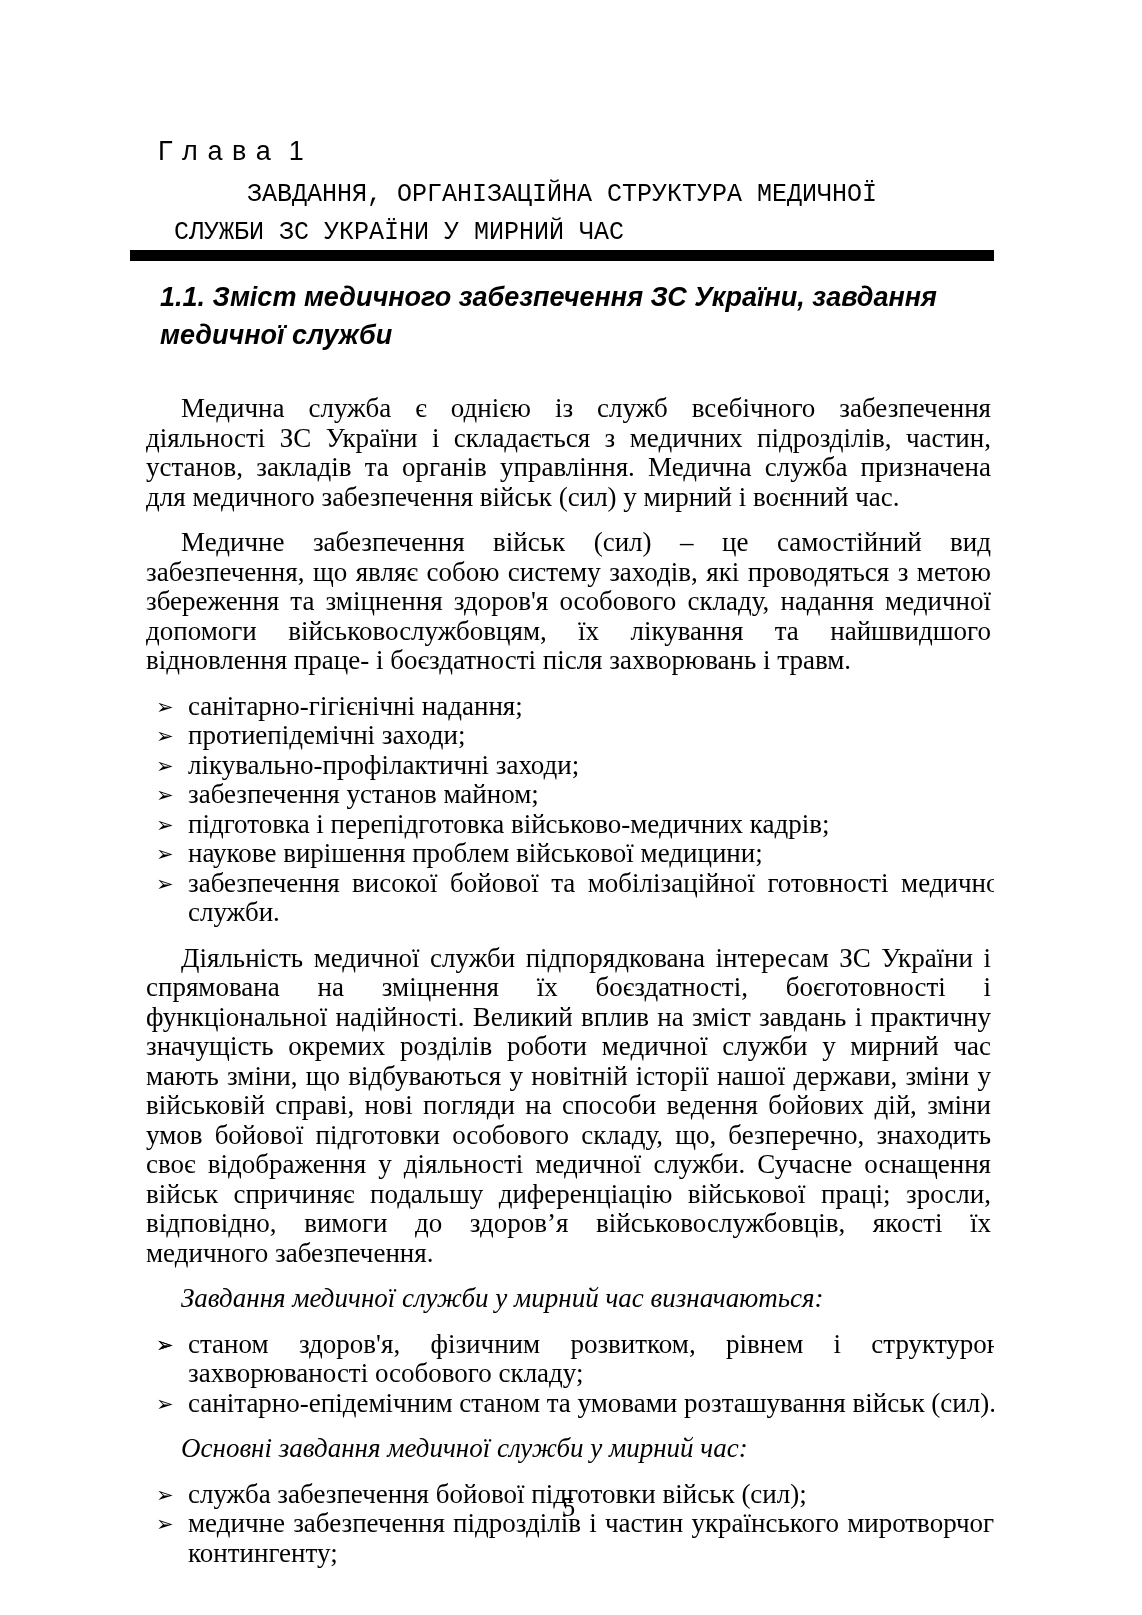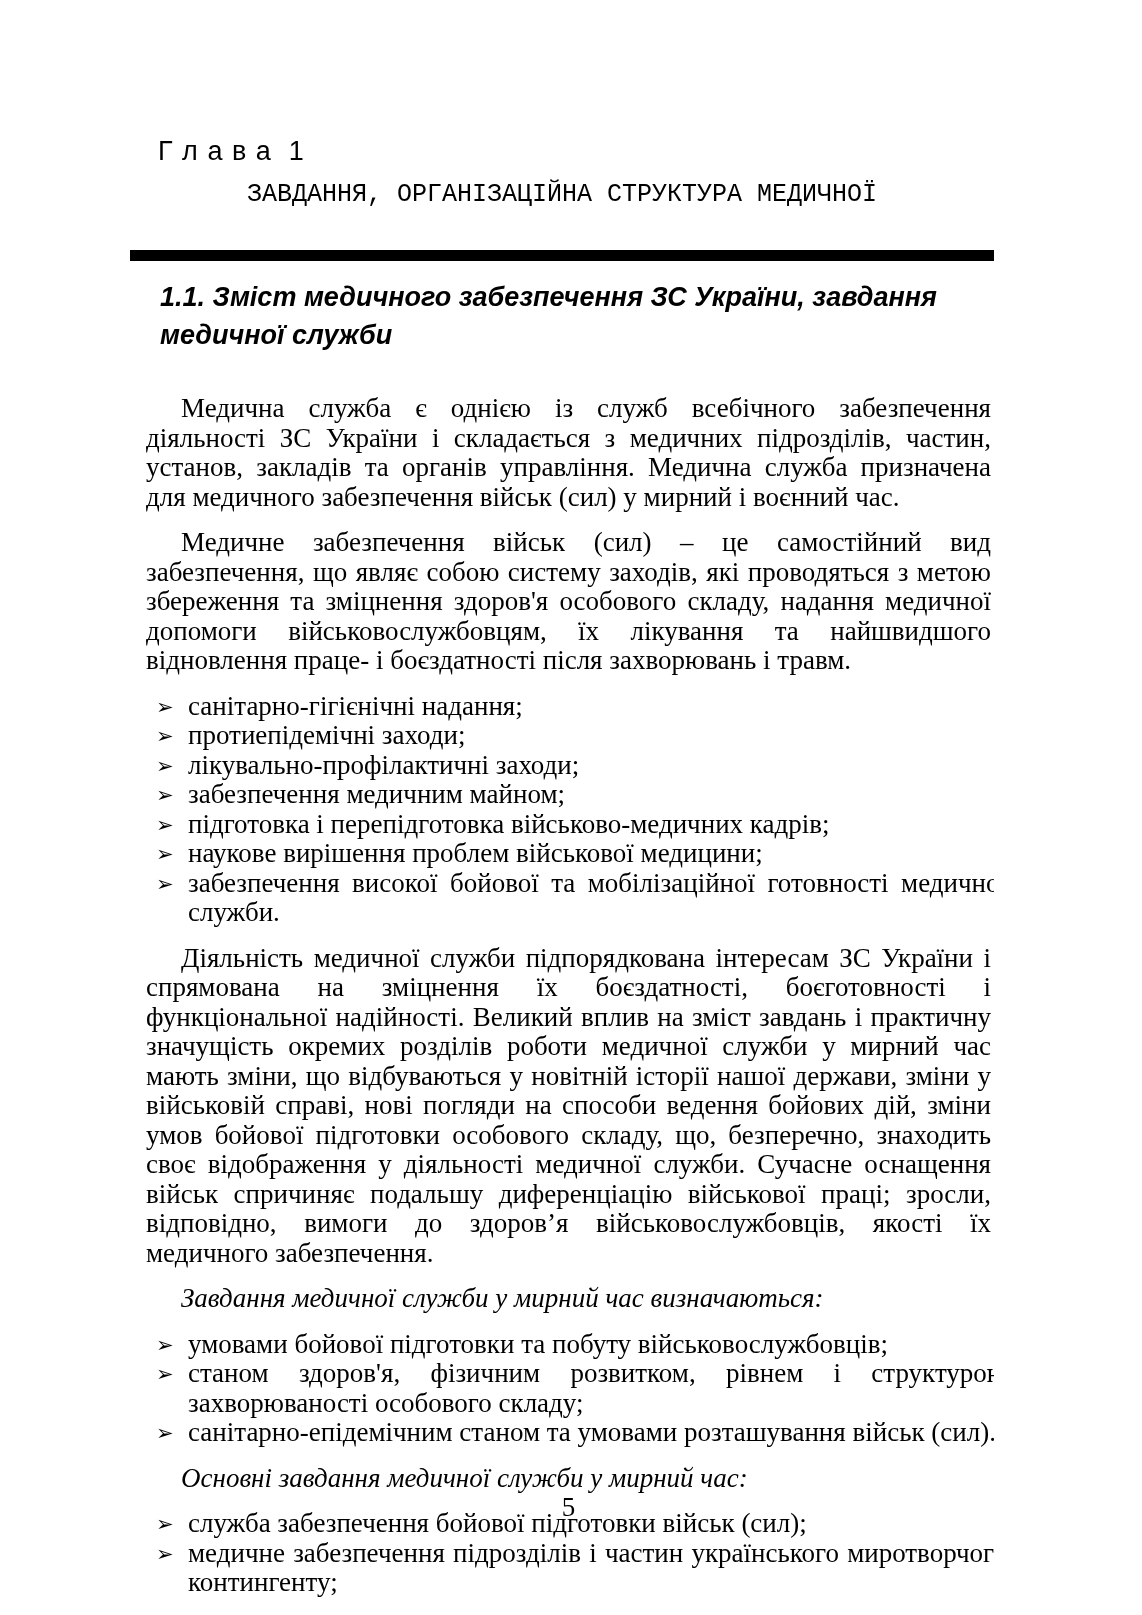--- a/index.html
+++ b/index.html
@@ -82,52 +82,53 @@
 </style>
 </head>
 <body>
 
 <div class="page">
 
   <div class="chapter-label">Г л а в а  1</div>
 
   <div class="main-heading">
     <div class="hline1">ЗАВДАННЯ, ОРГАНІЗАЦІЙНА СТРУКТУРА МЕДИЧНОЇ</div>
+    <div class="hline2">СЛУЖБИ ЗС УКРАЇНИ У МИРНИЙ ЧАС</div>
   </div>
 
   <div class="rule"></div>
 
   <div class="section-heading">
     <div>1.1. Зміст медичного забезпечення ЗС України, завдання</div>
     <div>медичної служби</div>
   </div>
 
   <div class="body-text">
 
     <p>Медична служба є однією із служб всебічного забезпечення діяльності ЗС України і складається з медичних підрозділів, частин, установ, закладів та органів управління. Медична служба призначена для медичного забезпечення військ (сил) у мирний і воєнний час.</p>
 
     <p><span class="ital">Медичне забезпечення військ (сил)</span><span> – це самостійний вид забезпечення, що являє собою систему заходів, які проводяться з метою збереження та зміцнення здоров'я особового складу, надання медичної допомоги військовослужбовцям, їх лікування та найшвидшого відновлення праце- і боєздатності після захворювань і травм.</span></p>
 
 
     <ul class="arrow-list">
       <li><span class="marker">➢</span><span>санітарно-гігієнічні надання;</span></li>
       <li><span class="marker">➢</span><span>протиепідемічні заходи;</span></li>
       <li><span class="marker">➢</span><span>лікувально-профілактичні заходи;</span></li>
-      <li><span class="marker">➢</span><span>забезпечення медичним майном;</span></li>
+      <li><span class="marker">➢</span><span>забезпечення установ майном;</span></li>
       <li><span class="marker">➢</span><span>підготовка і перепідготовка військово-медичних кадрів;</span></li>
       <li><span class="marker">➢</span><span>наукове вирішення проблем військової медицини;</span></li>
       <li><span class="marker">➢</span><span>забезпечення високої бойової та мобілізаційної готовності медичної служби.</span></li>
     </ul>
 
     <p>Діяльність медичної служби підпорядкована інтересам ЗС України і спрямована на зміцнення їх боєздатності, боєготовності і функціональної надійності. Великий вплив на зміст завдань і практичну значущість окремих розділів роботи медичної служби у мирний час мають зміни, що відбуваються у новітній історії нашої держави, зміни у військовій справі, нові погляди на способи ведення бойових дій, зміни умов бойової підготовки особового складу, що, безперечно, знаходить своє відображення у діяльності медичної служби. Сучасне оснащення військ спричиняє подальшу диференціацію військової праці; зросли, відповідно, вимоги до здоров’я військовослужбовців, якості їх медичного забезпечення.</p>
 
     <p class="lead-italic">Завдання медичної служби у мирний час визначаються:</p>
 
     <ul class="arrow-list">
-      <li><span class="marker">➢</span><span>умовами бойової підготовки та побуту військовослужбовців;</span></li>
+      <li><span class="marker">➢</span></li>
       <li><span class="marker">➢</span><span>станом здоров'я, фізичним розвитком, рівнем і структурою захворюваності особового складу;</span></li>
       <li><span class="marker">➢</span><span>санітарно-епідемічним станом та умовами розташування військ (сил).</span></li>
     </ul>
 
     <p class="lead-italic">Основні завдання медичної служби у мирний час:</p>
 
     <ul class="arrow-list">
       <li><span class="marker">➢</span><span>служба забезпечення бойової підготовки військ (сил);</span></li>
       <li><span class="marker">➢</span><span>медичне забезпечення підрозділів і частин українського миротворчого контингенту;</span></li>
     </ul>

